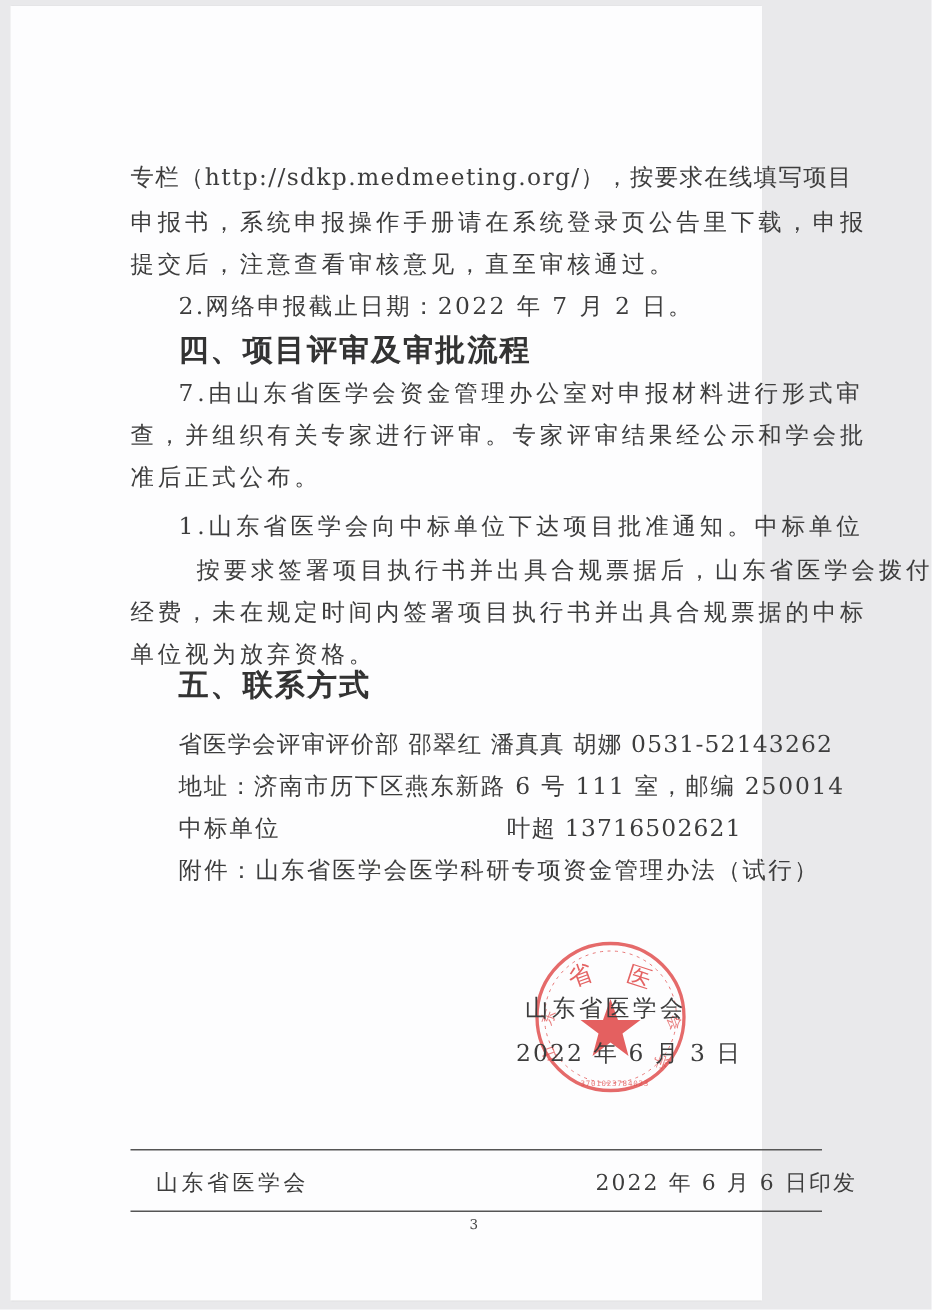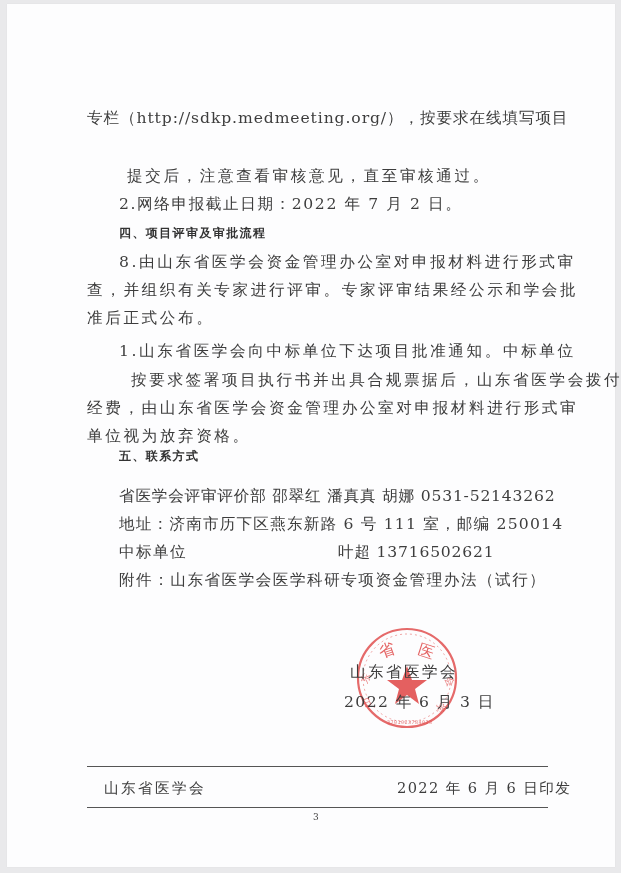--- a/index.html
+++ b/index.html
@@ -3,32 +3,32 @@
 <meta charset="utf-8">
 <style>
   html, body { margin:0; padding:0; }
   body {
     width:621px; height:873px; overflow:hidden;
     background:#e9e9eb;
     position:relative;
     font-family:"DejaVu Serif", "Liberation Serif", serif;
   }
   .page {
-    position:absolute; left:7px; top:4px; width:608px; height:863px;
+    position:absolute; left:7px; top:4px; width:501px; height:863px;
     background:#fdfdfe;
     box-shadow:0 0 1px rgba(0,0,0,0.08);
   }
   .line {
     position:absolute; left:0; white-space:nowrap;
     font-size:15.6px; color:#3d3d3d; letter-spacing:2.6px;
     line-height:20px;
   }
   .head {
     font-family:"DejaVu Sans", "Liberation Sans", sans-serif;
-    font-weight:bold; color:#333; letter-spacing:1.4px; font-size:12px;
+    font-weight:bold; color:#333; letter-spacing:1.4px; font-size:20px;
   }
   .mono { letter-spacing:0.6px; }
   .rule {
     position:absolute; left:80px; width:385px; height:1px; background:#555;
   }
   .footer-text {
     position:absolute; font-size:14.6px; color:#3d3d3d; letter-spacing:2.4px; white-space:nowrap;
   }
   .pagenum {
     position:absolute; left:306px; top:808px; font-size:9px; color:#444;
@@ -39,31 +39,32 @@
   .sig {
     position:absolute; white-space:nowrap; font-size:15.6px; color:#3d3d3d; letter-spacing:2.4px;
   }
 </style>
 </head>
 <body>
 
 <div class="page">
 
   <div class="line mono" style="left:80px; top:104px; letter-spacing:0.9px;">专栏（http://sdkp.medmeeting.org/），按要求在线填写项目</div>
-  <div class="line" style="left:80px; top:162px;margin-left:40px;">提交后，注意查看审核意见，直至审核通过。</div>
+  <div class="line" style="left:80px; top:134px;">申报书，系统申报操作手册请在系统登录页公告里下载，申报</div>
+  <div class="line" style="left:80px; top:162px;">提交后，注意查看审核意见，直至审核通过。</div>
   <div class="line" style="left:112px; top:190px; letter-spacing:1.6px;">2.网络申报截止日期：2022 年 7 月 2 日。</div>
 
   <div class="line head" style="left:112px; top:219px;">四、项目评审及审批流程</div>
-  <div class="line" style="left:112px; top:248px;">8.由山东省医学会资金管理办公室对申报材料进行形式审</div>
+  <div class="line" style="left:112px; top:248px;">7.由山东省医学会资金管理办公室对申报材料进行形式审</div>
   <div class="line" style="left:80px; top:304px;">准后正式公布。</div>
   <div class="line" style="left:80px; top:276px;">查，并组织有关专家进行评审。专家评审结果经公示和学会批</div>
 
   <div class="line" style="left:112px; top:337px;">1.山东省医学会向中标单位下达项目批准通知。中标单位</div>
   <div class="line" style="left:80px; top:366px;margin-left:44px;">按要求签署项目执行书并出具合规票据后，山东省医学会拨付</div>
-  <div class="line" style="left:80px; top:394px;">经费，由山东省医学会资金管理办公室对申报材料进行形式审</div>
+  <div class="line" style="left:80px; top:394px;">经费，未在规定时间内签署项目执行书并出具合规票据的中标</div>
   <div class="line" style="left:80px; top:422px;">单位视为放弃资格。</div>
 
   <div class="line head" style="left:112px; top:442px;">五、联系方式</div>
   <div class="line" style="left:112px; top:482px; letter-spacing:0.8px;">省医学会评审评价部 邵翠红 潘真真 胡娜 0531-52143262</div>
   <div class="line" style="left:112px; top:510px; letter-spacing:1.2px;">地址：济南市历下区燕东新路 6 号 111 室，邮编 250014</div>
   <div class="line" style="left:112px; top:538px; letter-spacing:1.4px;">中标单位</div>
   <div class="line" style="left:331px; top:538px; letter-spacing:0.8px;">叶超 13716502621</div>
   <div class="line" style="left:112px; top:566px; letter-spacing:1.5px;">附件：山东省医学会医学科研专项资金管理办法（试行）</div>
 
   <svg class="seal" viewBox="0 0 120 104">

